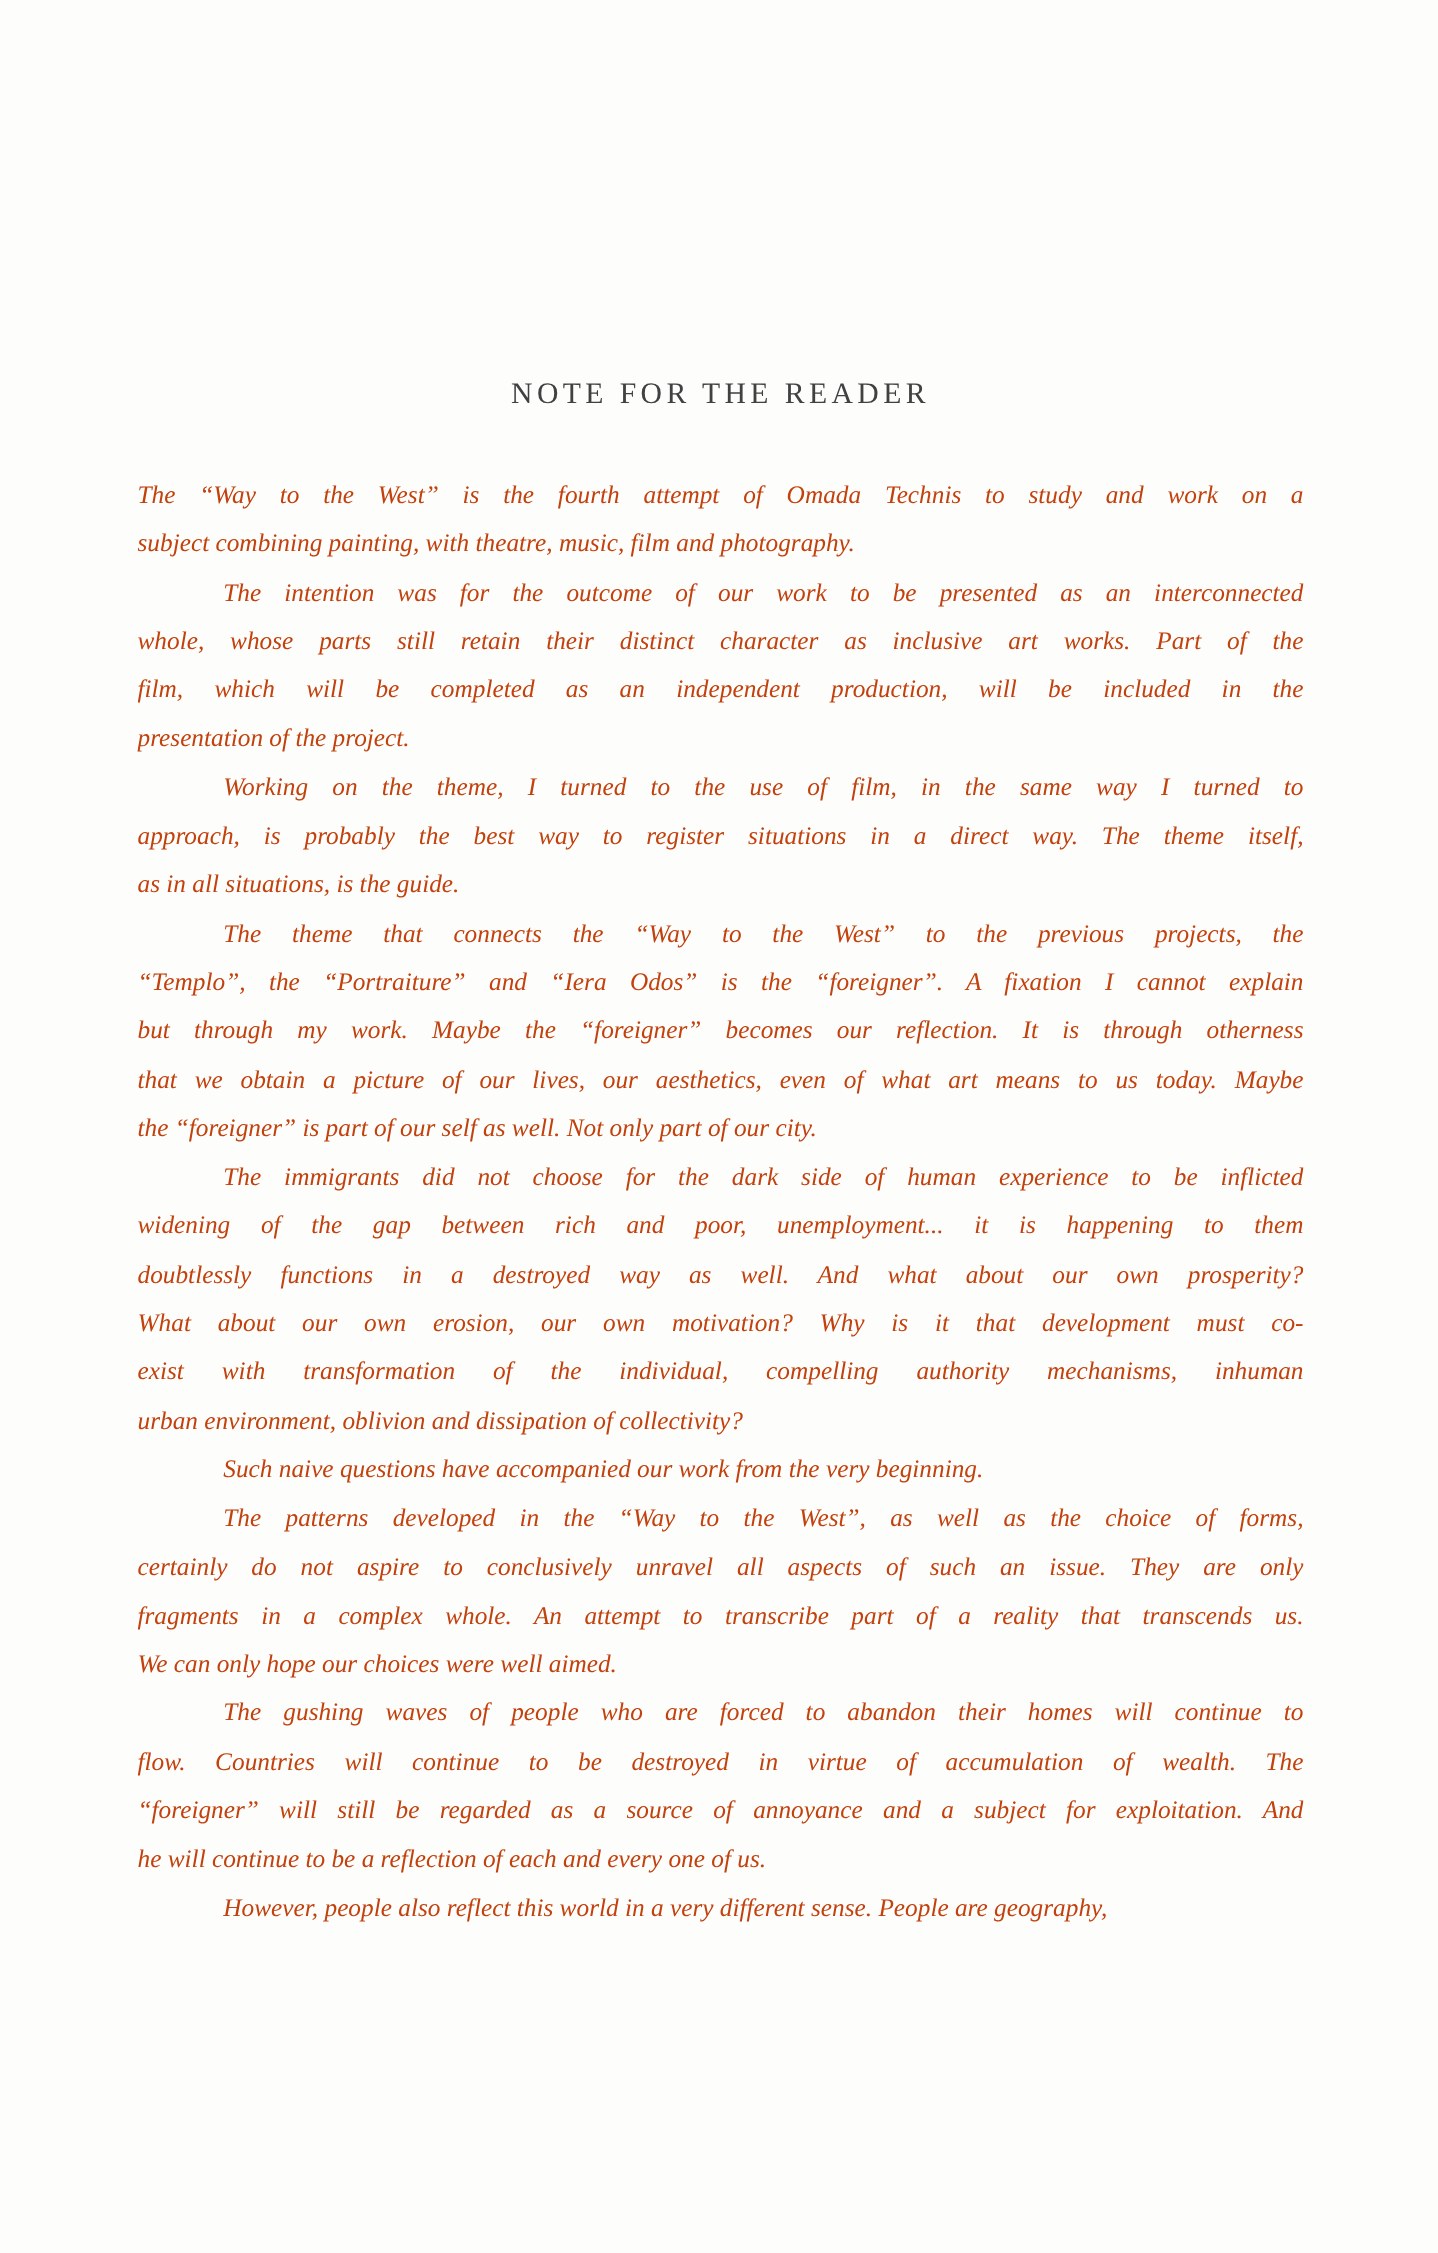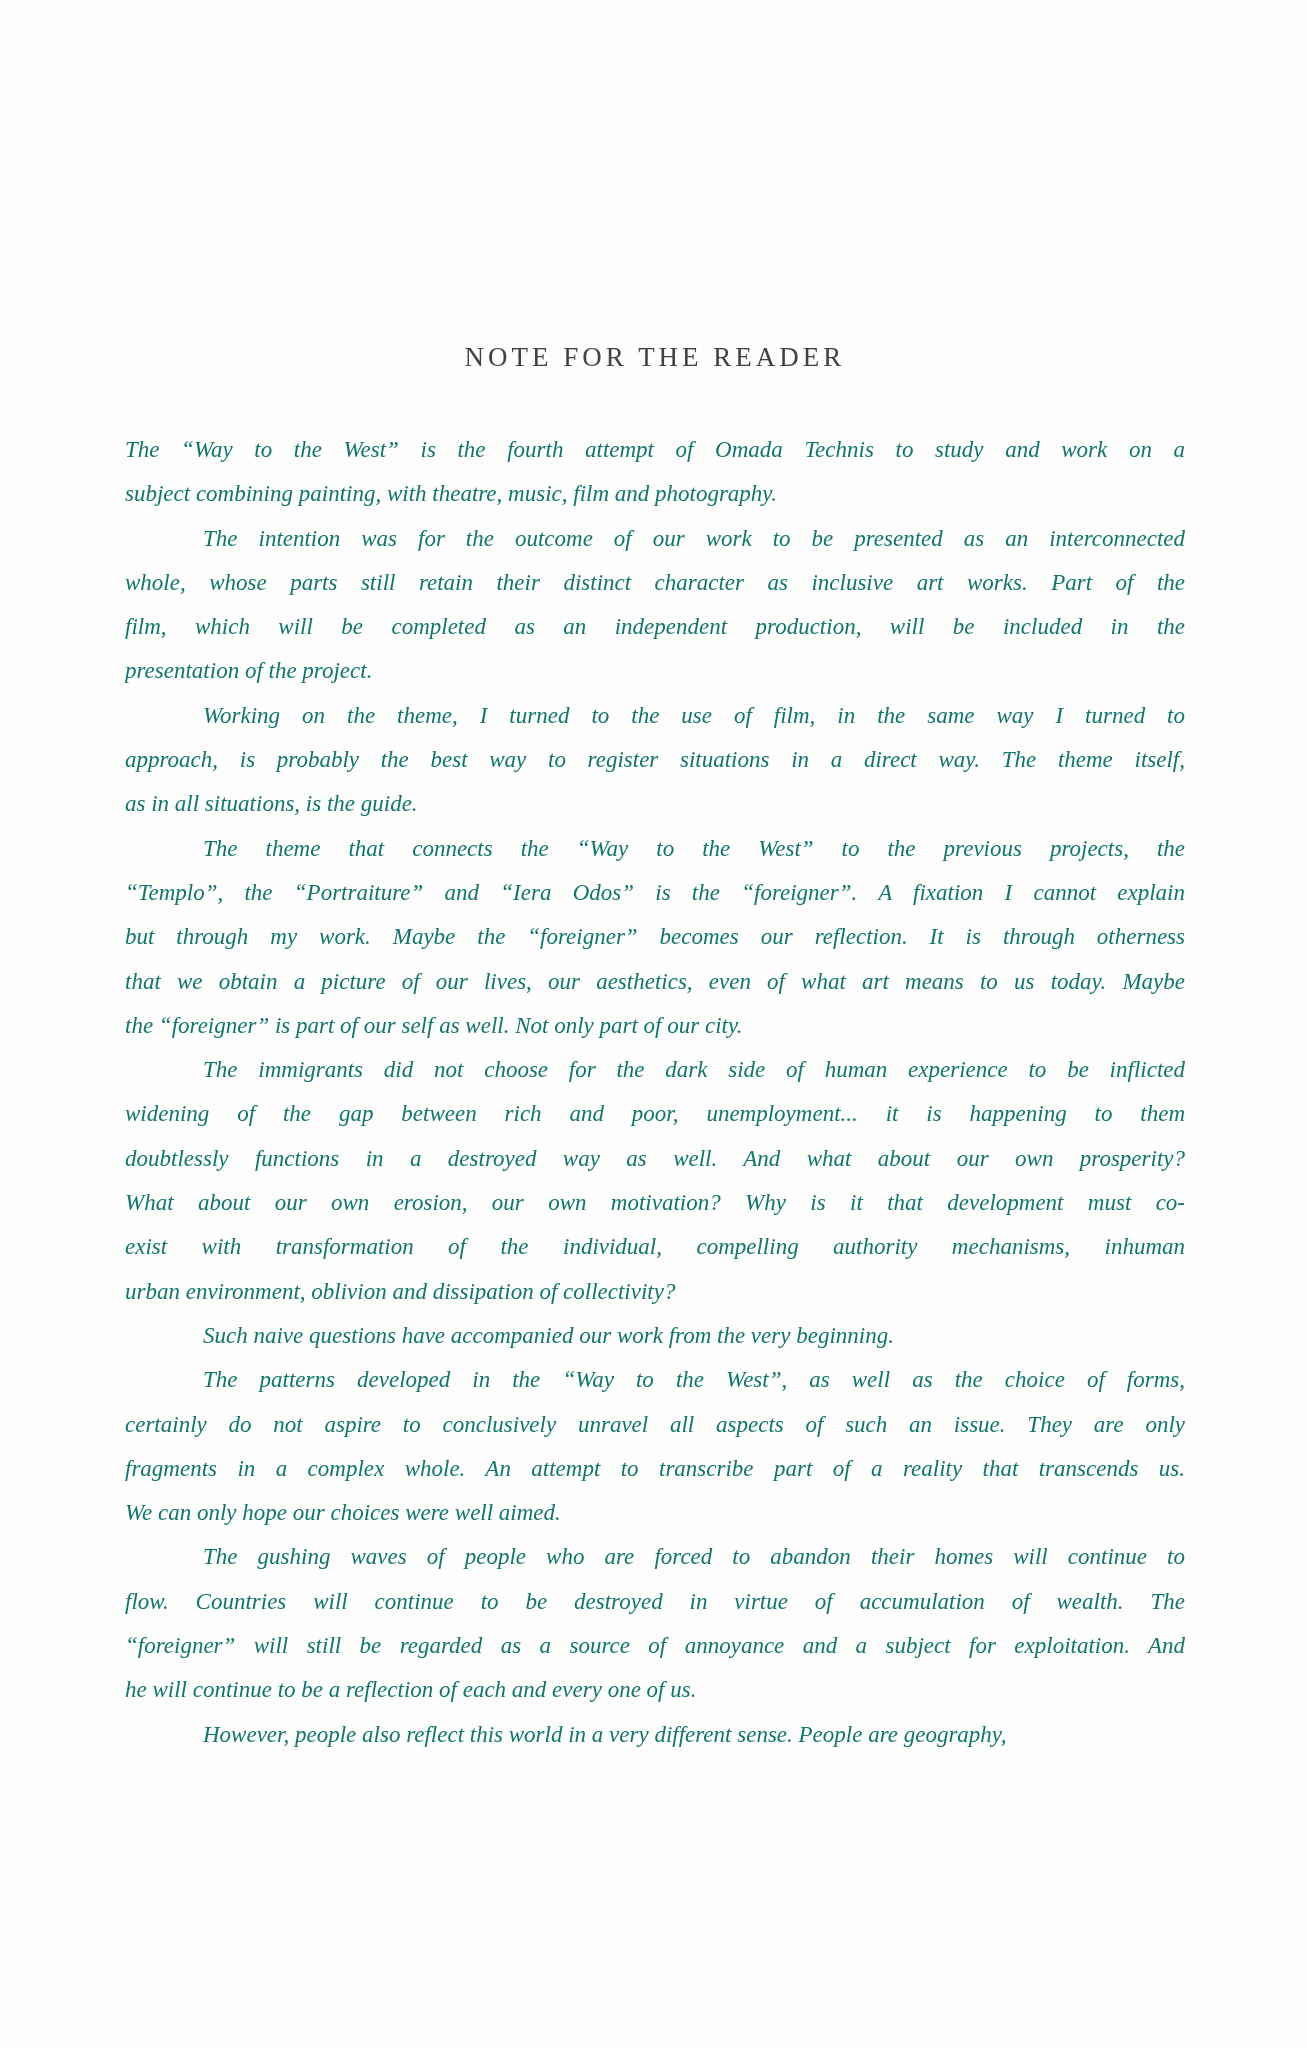--- a/index.html
+++ b/index.html
@@ -28,21 +28,21 @@
     font-style: normal;
     letter-spacing: 4px;
     text-align: center;
     color: #414141;
   }
   .body-text {
     position: absolute;
     left: 125px;
     top: 428px;
     width: 1060px;
-    color: #0f766e;
+    color: #c2410c;
     font-style: italic;
     font-size: 23px;
     line-height: 44.3px;
   }
   .line {
     height: 44.3px;
     overflow: hidden;
     text-align: justify;
     text-align-last: justify;
   }

